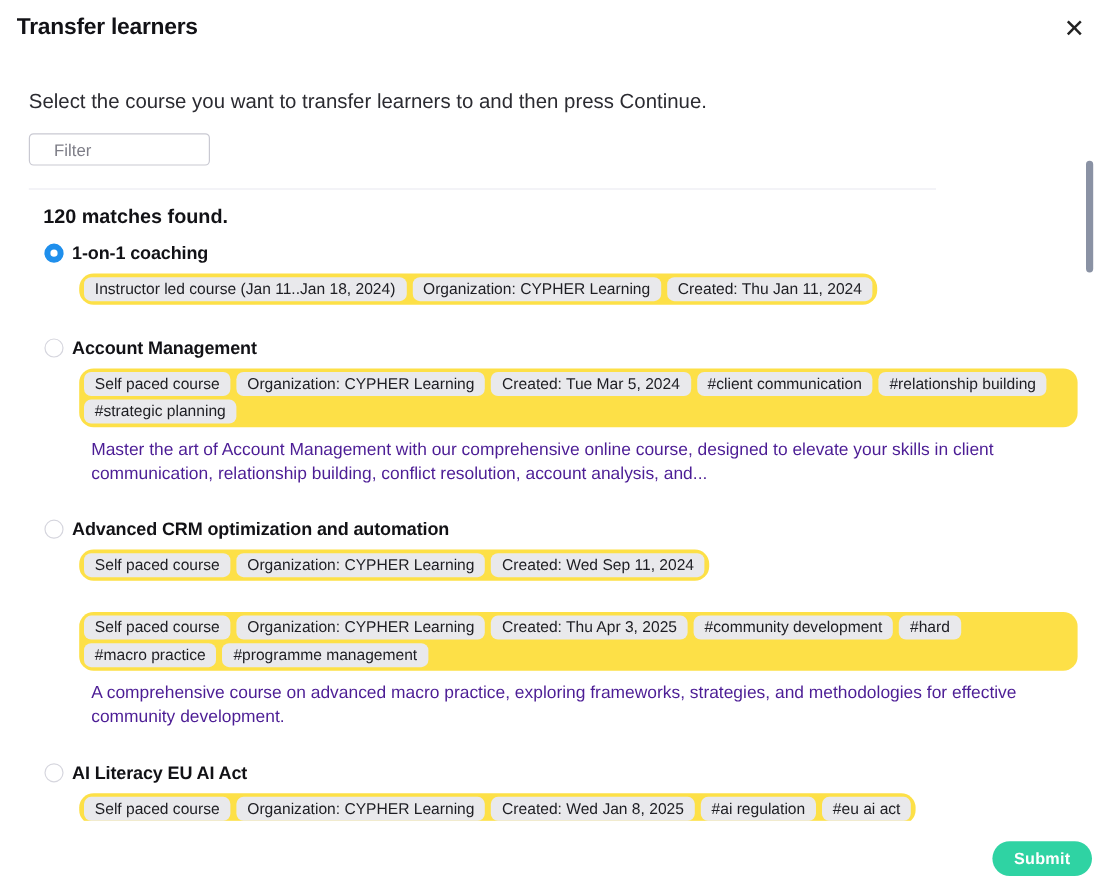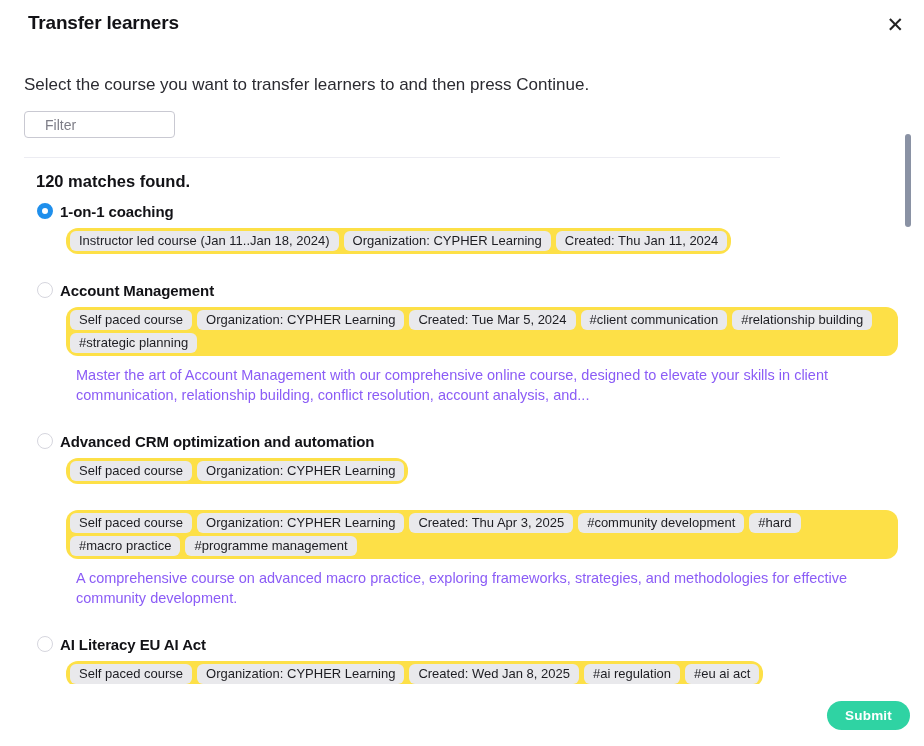--- a/index.html
+++ b/index.html
@@ -5,21 +5,21 @@
   * { margin:0; padding:0; box-sizing:border-box; }
   html,body { width:924px; height:746px; overflow:hidden; }
   body {
     font-family:"Liberation Sans", sans-serif;
     background:#ffffff;
     color:#18181d;
     position:relative;
   }
   .modal-header {
     display:flex; justify-content:space-between; align-items:flex-start;
-    padding:12px 14px 0 28px;
+    padding:12px 14px 0 14px;
   }
   .modal-title { font-size:19px; font-weight:800; letter-spacing:-0.2px; color:#121216; }
   .close-btn {
     font-size:21px; font-weight:300; color:#222; cursor:pointer; line-height:1;
     padding:2px 6px; background:none; border:none;
     font-family:"Liberation Sans", sans-serif;
   }
   .modal-body { padding:0 24px; }
   .intro { margin-top:38px; font-size:17px; color:#2b2b31; }
   .filter-input {
@@ -47,21 +47,21 @@
     padding:3px 4px;
     display:flex; flex-wrap:wrap; gap:3px 5px;
   }
   .badge {
     background:#e9e9ec; border-radius:6px;
     padding:2px 9px; font-size:13px; line-height:16px;
     color:#1d1d22; white-space:nowrap;
   }
   .course-desc {
     margin:10px 0 0 52px; max-width:828px;
-    font-size:14.5px; line-height:19.5px; color:#8b5cf6;
+    font-size:14.5px; line-height:19.5px; color:#4c1d95;
   }
   .modal-footer {
     position:absolute; left:0; right:0; bottom:0; height:62px;
     background:#fff; display:flex; justify-content:flex-end; align-items:center;
     padding-right:14px;
     padding-left:23px;
   }
   .submit-btn {
     min-width:82px; height:29px; border:none; border-radius:15px;
     background:var(--accent-green,#2fd3a3); color:#fff;
@@ -121,20 +121,21 @@
   </div>
 
   <div class="course-item">
     <div class="course-head">
       <span class="radio"></span>
       <span class="course-title">Advanced CRM optimization and automation</span>
     </div>
     <div class="badge-container">
             <span class="badge">Self paced course</span>
             <span class="badge">Organization: CYPHER Learning</span>
+            <span class="badge">Created: Wed Sep 11, 2024</span>
           </div>
 
   </div>
 
   <div class="course-item">
     <div class="badge-container">
             <span class="badge">Self paced course</span>
             <span class="badge">Organization: CYPHER Learning</span>
             <span class="badge">Created: Thu Apr 3, 2025</span>
             <span class="badge">#community development</span>

